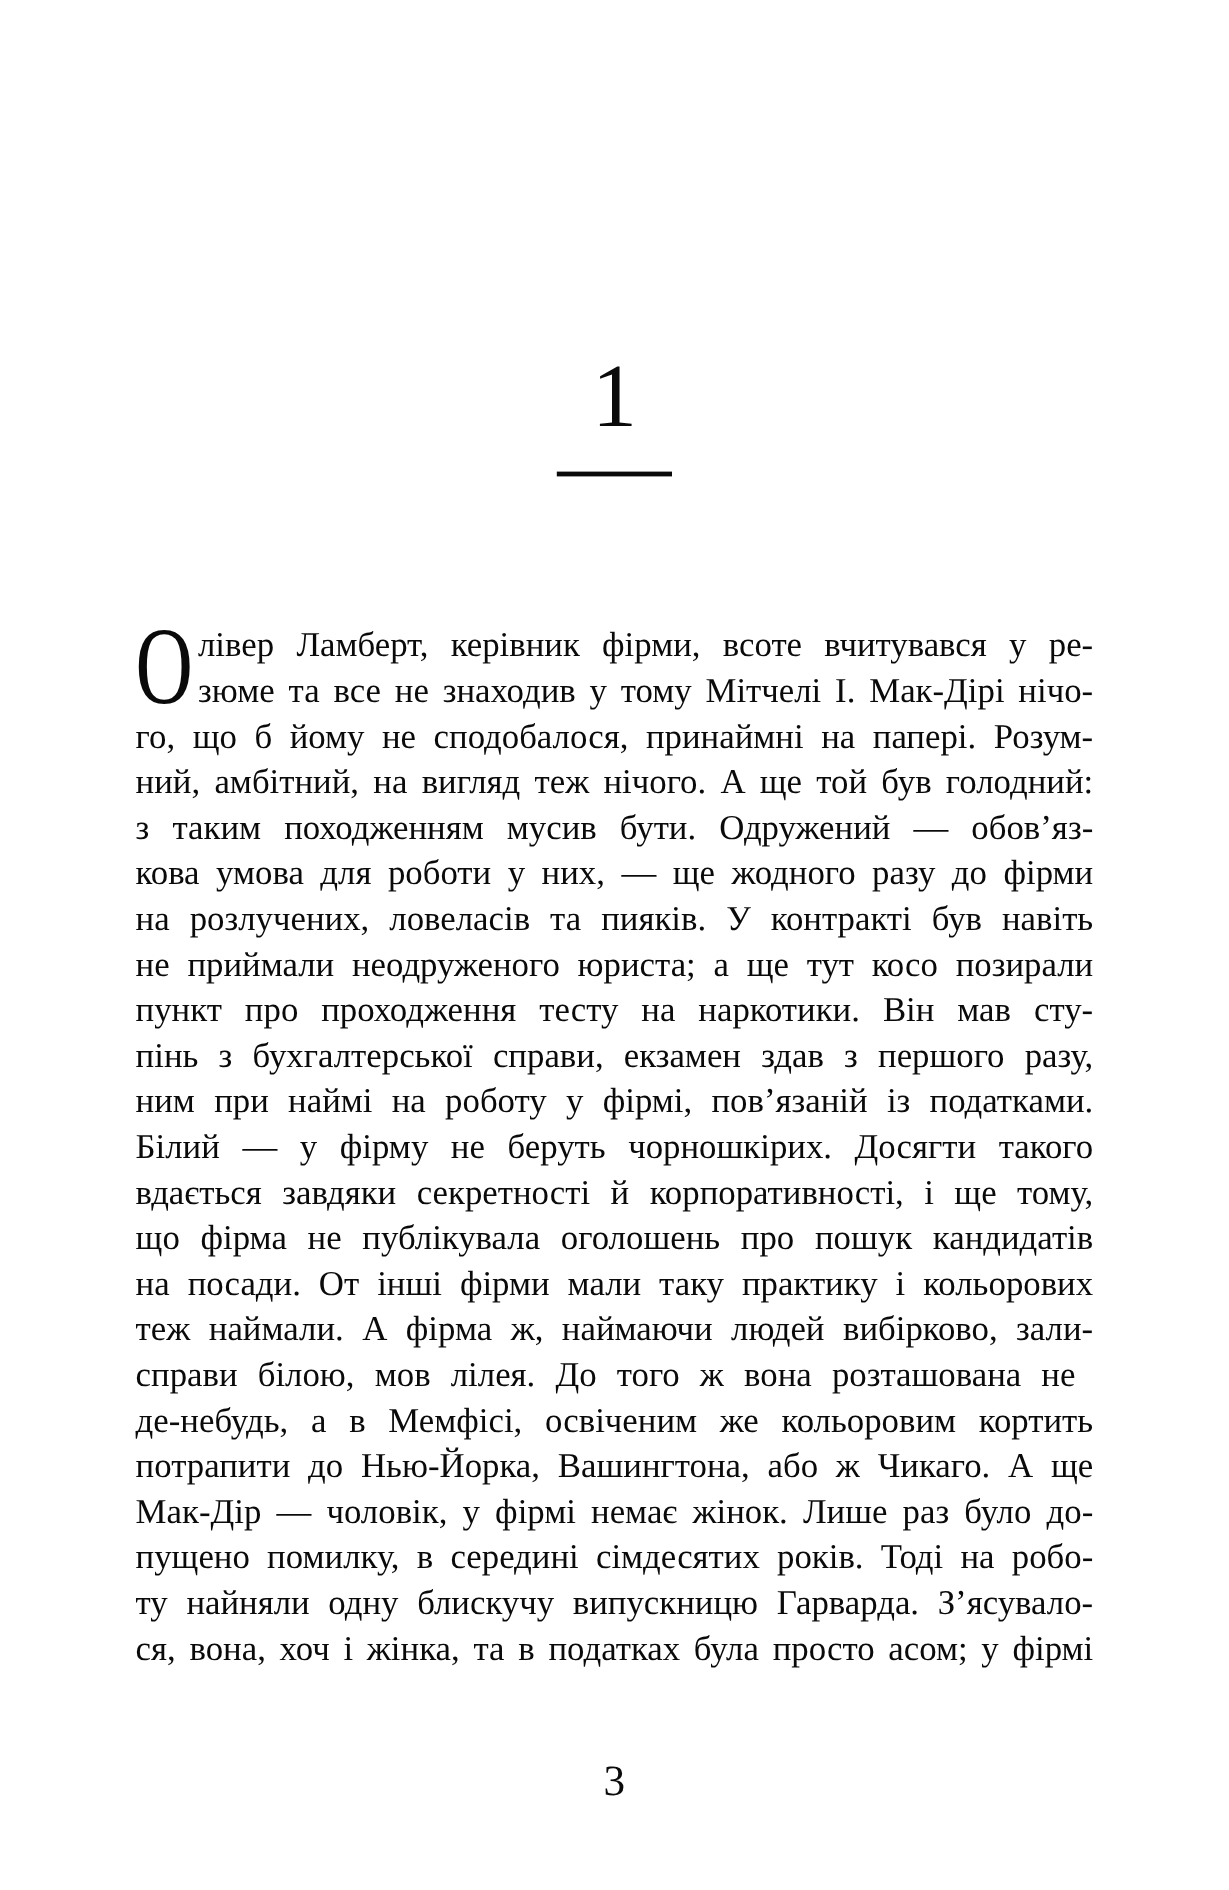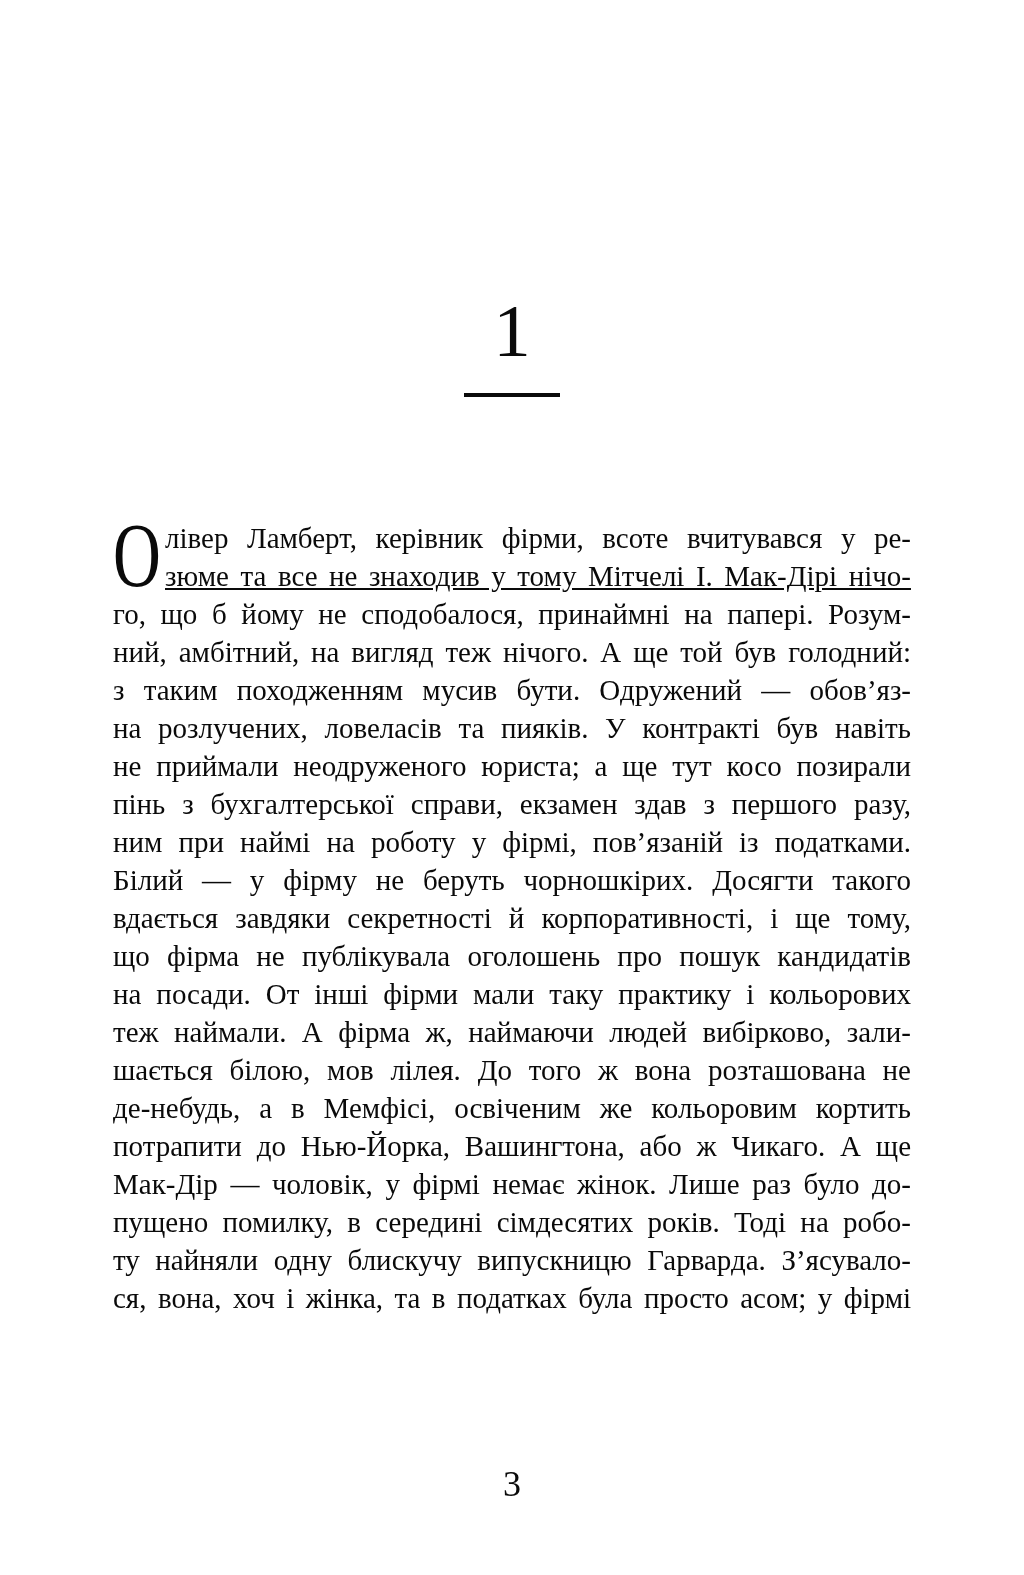--- a/index.html
+++ b/index.html
@@ -74,34 +74,36 @@
 <body>
 
 <div class="page">
 
   <div class="chapter-number">1</div>
   <div class="chapter-rule"></div>
 
   <div class="text-block">
     <span class="dropcap">О</span>
     <div class="line indent"><span style="word-spacing: 11.31px;">лівер Ламберт, керівник фірми, всоте вчитувався у ре-</span></div>
-    <div class="line indent"><span style="word-spacing: 4.26px; text-decoration: underline;">зюме та все не знаходив у тому Мітчелі І. Мак-Дірі нічо-</span></div>
+    <div class="line indent"><span style="word-spacing: 4.26px;">зюме та все не знаходив у тому Мітчелі І. Мак-Дірі нічо-</span></div>
     <div class="line"><span style="word-spacing: 7.37px;">го, що б йому не сподобалося, принаймні на папері. Розум-</span></div>
     <div class="line"><span style="word-spacing: 4.63px; margin-top: 48px;">ний, амбітний, на вигляд теж нічого. А ще той був голодний:</span></div>
     <div class="line"><span style="word-spacing: 11.98px;">з таким походженням мусив бути. Одружений — обов’яз-</span></div>
+    <div class="line"><span style="word-spacing: 6.5px;">кова умова для роботи у них, — ще жодного разу до фірми</span></div>
     <div class="line"><span style="word-spacing: 9.42px;">на розлучених, ловеласів та пияків. У контракті був навіть</span></div>
     <div class="line"><span style="word-spacing: 7.52px;">не приймали неодруженого юриста; а ще тут косо позирали</span></div>
+    <div class="line"><span style="word-spacing: 11.88px;">пункт про проходження тесту на наркотики. Він мав сту-</span></div>
     <div class="line"><span style="word-spacing: 9.59px;">пінь з бухгалтерської справи, екзамен здав з першого разу,</span></div>
     <div class="line"><span style="word-spacing: 8.82px;">ним при наймі на роботу у фірмі, пов’язаній із податками.</span></div>
     <div class="line"><span style="word-spacing: 11.56px;">Білий — у фірму не беруть чорношкірих. Досягти такого</span></div>
     <div class="line"><span style="word-spacing: 9.79px;">вдається завдяки секретності й корпоративності, і ще тому,</span></div>
     <div class="line"><span style="word-spacing: 10.02px;">що фірма не публікувала оголошень про пошук кандидатів</span></div>
     <div class="line"><span style="word-spacing: 7.73px;">на посади. От інші фірми мали таку практику і кольорових</span></div>
     <div class="line"><span style="word-spacing: 8.16px;">теж наймали. А фірма ж, наймаючи людей вибірково, зали-</span></div>
-    <div class="line"><span style="word-spacing: 9.55px;">шається білою, мов лілея. До того ж вона розташована не</span></div>
+    <div class="line"><span style="word-spacing: 9.55px;">справи білою, мов лілея. До того ж вона розташована не</span></div>
     <div class="line"><span style="word-spacing: 11.68px;">де-небудь, а в Мемфісі, освіченим же кольоровим кортить</span></div>
     <div class="line"><span style="word-spacing: 7.58px;">потрапити до Нью-Йорка, Вашингтона, або ж Чикаго. А ще</span></div>
     <div class="line"><span style="word-spacing: 5.39px;">Мак-Дір — чоловік, у фірмі немає жінок. Лише раз було до-</span></div>
     <div class="line"><span style="word-spacing: 7.11px;">пущено помилку, в середині сімдесятих років. Тоді на робо-</span></div>
     <div class="line"><span style="word-spacing: 8.29px; margin-top: 48px;">ту найняли одну блискучу випускницю Гарварда. З’ясувало-</span></div>
     <div class="line"><span style="word-spacing: 4.2px;">ся, вона, хоч і жінка, та в податках була просто асом; у фірмі</span></div>
   </div>
 
   <div class="page-number">3</div>
 

